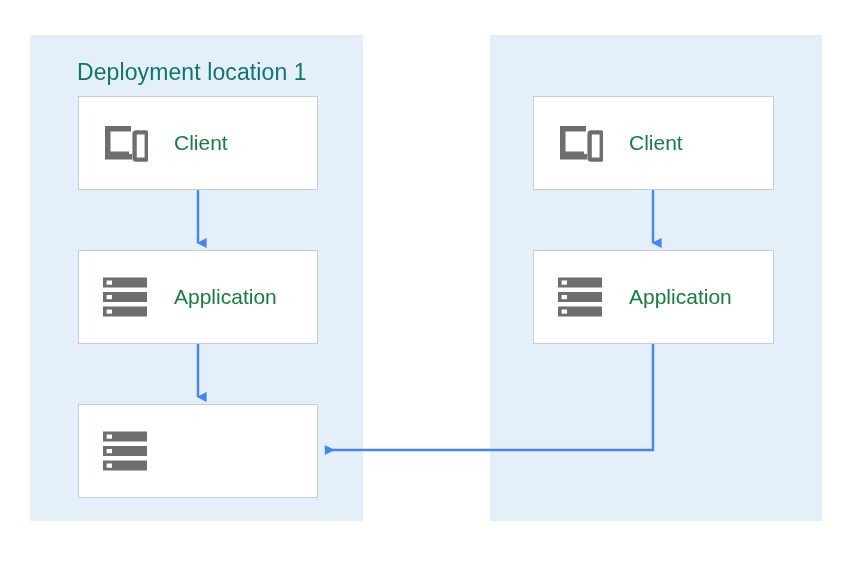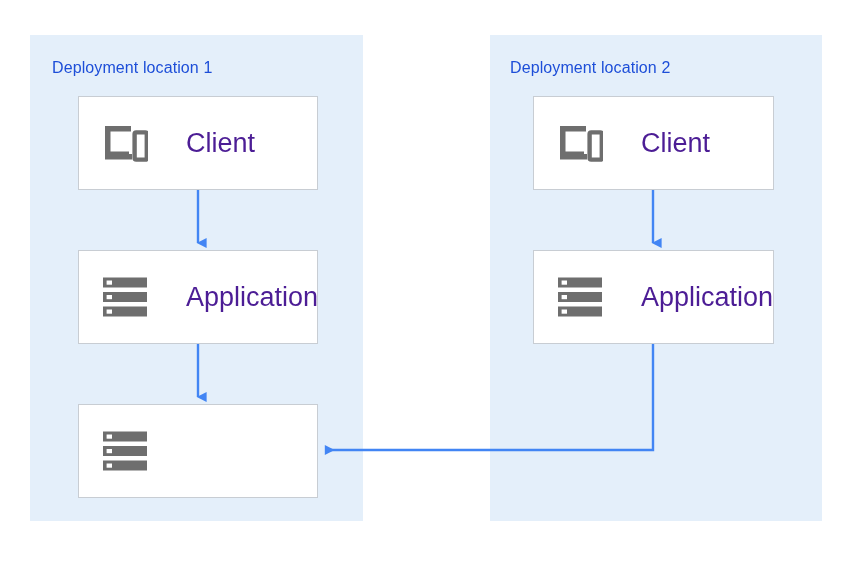--- a/index.html
+++ b/index.html
@@ -17,68 +17,68 @@
     height: 574px;
     background: #ffffff;
     overflow: hidden;
   }
   .zone {
     position: absolute;
     background: #E4EFFA;
   }
   .zone-title {
     position: absolute;
-    font-size: 16px;
-    color: #1d4ed8;
+    font-size: 23px;
+    color: #0f766e;
     letter-spacing: 0.1px;
     white-space: nowrap;
+    margin-left: 25px;
   }
   .node {
     position: absolute;
     background: #ffffff;
     border: 1px solid #C8CDD3;
     box-sizing: border-box;
     display: flex;
     align-items: center;
     justify-content: flex-start;
   }
   .node-icon {
     flex: 0 0 auto;
     margin-left: 20px;
     width: 52px;
     height: 52px;
     display: flex;
     align-items: center;
     justify-content: center;
   }
   .node-label {
-    font-size: 27px;
-    color: #4c1d95;
-    margin-left: 35px;
+    font-size: 21px;
+    color: #15803d;
+    margin-left: 23px;
     white-space: nowrap;
   }
   svg.edges {
     position: absolute;
     left: 0;
     top: 0;
     width: 856px;
     height: 574px;
     pointer-events: none;
   }
 </style>
 </head>
 <body>
 
 <div id="canvas">
 
   <div class="zone" style="left:30px; top:35px; width:333px; height:486px;"></div>
   <div class="zone-title" style="left:52px; top:59px;">Deployment location 1</div>
 
   <div class="zone" style="left:490px; top:35px; width:332px; height:486px;"></div>
-  <div class="zone-title" style="left:510px; top:59px;">Deployment location 2</div>
 
   <svg class="edges" viewBox="0 0 856 574" xmlns="http://www.w3.org/2000/svg">
     <defs>
       <marker id="ah-down" markerWidth="11" markerHeight="11" refX="5.5" refY="9.2" orient="auto" markerUnits="userSpaceOnUse">
         <path d="M 0.6 0.6 L 10.4 0.6 L 5.5 10.4 Z" fill="#4285F4"></path>
       </marker>
       <marker id="ah-left" markerWidth="11" markerHeight="11" refX="9.2" refY="5.5" orient="auto" markerUnits="userSpaceOnUse">
         <path d="M 0.6 5.5 L 10.4 0.6 L 10.4 10.4 Z" fill="#4285F4"></path>
       </marker>
     </defs>

